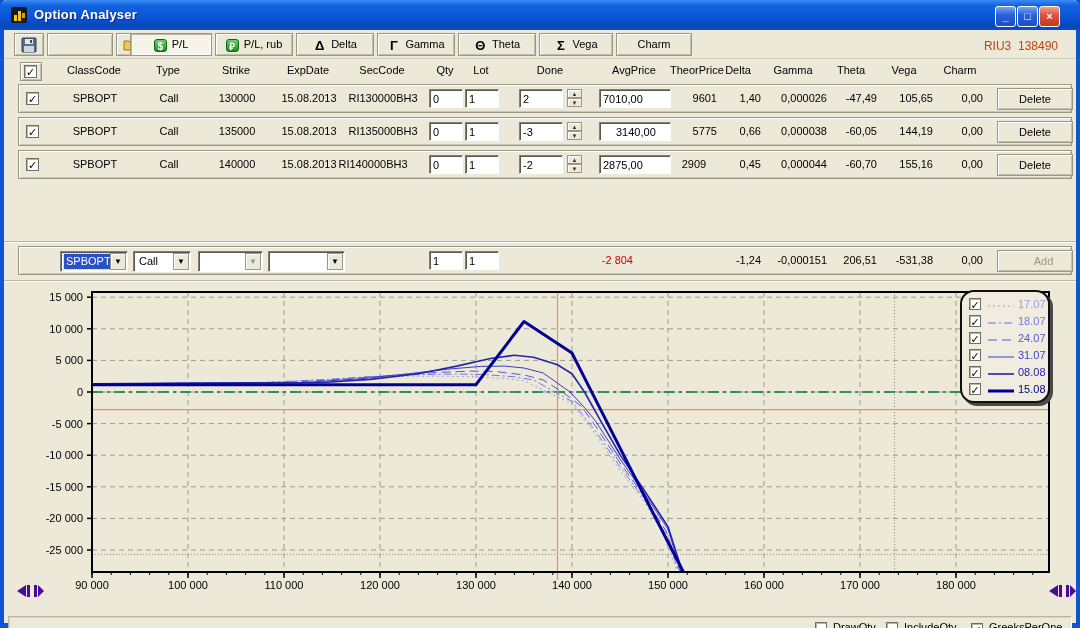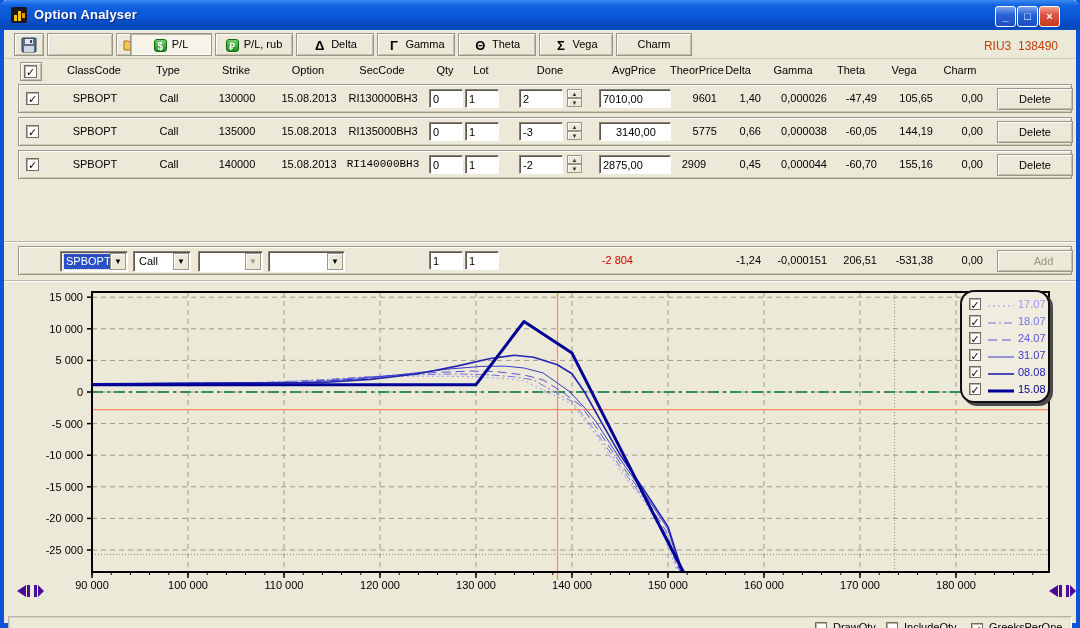--- a/index.html
+++ b/index.html
@@ -135,21 +135,21 @@
   </div>
 
   <div class="hdrrow">
     <div class="hcheckbtn">
       <div class="cb" style="left:3px;top:2px">✓</div>
     </div>
     <div id="hcells">
         <div class="hcell" style="left: 44px; width: 92px;">ClassCode</div>
         <div class="hcell" style="left: 136px; width: 56px;">Type</div>
         <div class="hcell" style="left: 192px; width: 80px;">Strike</div>
-        <div class="hcell" style="left: 272px; width: 64px;">Option</div>
+        <div class="hcell" style="left: 272px; width: 64px;">ExpDate</div>
         <div class="hcell" style="left: 336px; width: 84px;">SecCode</div>
         <div class="hcell" style="left: 424px; width: 34px;">Qty</div>
         <div class="hcell" style="left: 460px; width: 34px;">Lot</div>
         <div class="hcell" style="left: 514px; width: 64px;">Done</div>
         <div class="hcell" style="left: 594px; width: 72px;">AvgPrice</div>
         <div class="hcell" style="left: 666px; width: 46px;">TheorPrice</div>
         <div class="hcell" style="left: 712px; width: 44px;">Delta</div>
         <div class="hcell" style="left: 756px; width: 66px;">Gamma</div>
         <div class="hcell" style="left: 822px; width: 50px;">Theta</div>
         <div class="hcell" style="left: 872px; width: 56px;">Vega</div>
@@ -203,21 +203,21 @@
         <div class="cell num" style="left: 858px; width: 56px;">144,19</div>
         <div class="cell num" style="left: 920px; width: 44px;">0,00</div>
         <div class="pushbtn" style="left: 978px; width: 76px;">Delete</div>
       </div>
       <div class="rowpanel" style="top: 150px;">
         <div class="cb" style="left: 7px; top: 7px;">✓</div>
         <div class="cell" style="left: 30px; width: 92px;">SPBOPT</div>
         <div class="cell" style="left: 122px; width: 56px;">Call</div>
         <div class="cell" style="left: 178px; width: 80px;">140000</div>
         <div class="cell" style="left: 258px; width: 64px;">15.08.2013</div>
-        <div class="cell" style="left: 322px; width: 84px; font-family: Liberation Mono, monospace;">RI140000BH3</div>
+        <div class="cell" style="left: 312px; width: 84px;">RI140000BH3</div>
         <input class="tin" value="0" style="left: 410px; top: 4px; width: 34px;">
         <input class="tin" value="1" style="left: 446px; top: 4px; width: 34px;">
         <input class="tin" value="-2" style="left: 500px; top: 4px; width: 44px;">
         <div class="spinbtns" style="left: 548px; top: 4px;">
           <div style="top:0">▲</div>
           <div style="top:9px">▼</div>
         </div>
         <input class="tin" value="2875,00" style="left: 580px; top: 4px; width: 72px;">
         <div class="cell num" style="left: 652px; width: 46px; text-align: center;">2909</div>
         <div class="cell num" style="left: 698px; width: 44px;">0,45</div>

